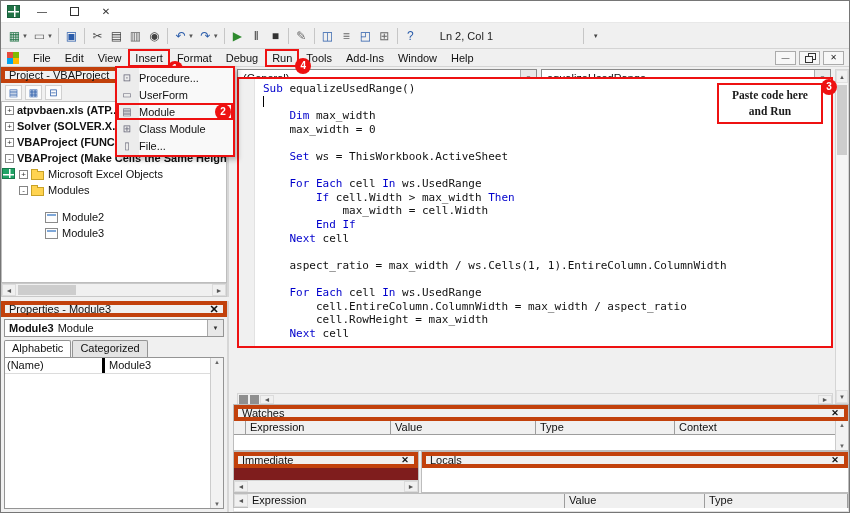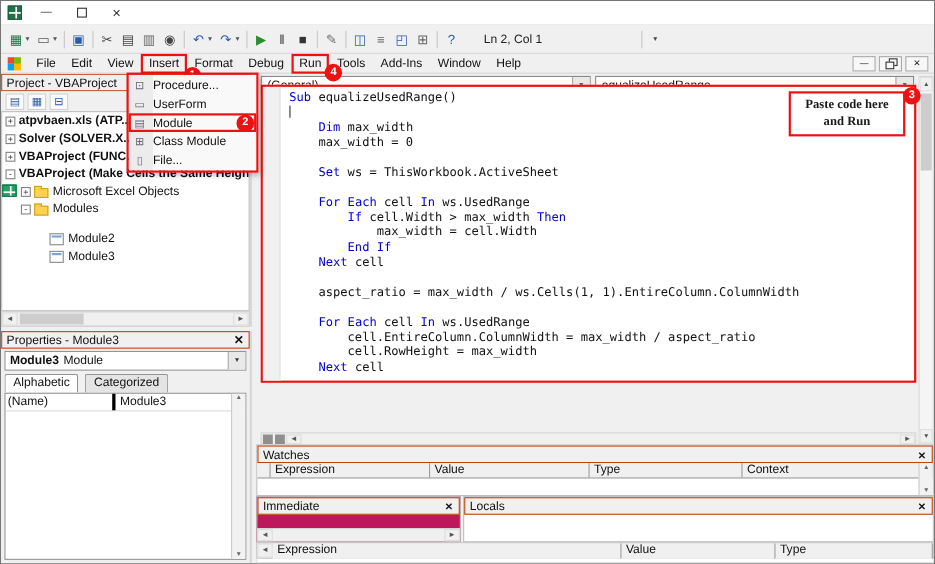--- a/index.html
+++ b/index.html
@@ -43,21 +43,21 @@
   .badge{position:absolute;width:16px;height:16px;border-radius:50%;background:var(--accent);color:#fff;font-weight:bold;font-size:10px;display:flex;align-items:center;justify-content:center;z-index:70;line-height:16px}
 
   
   .insert-menu{position:absolute;left:114px;top:65px;width:120px;border:2px solid var(--accent);background:linear-gradient(90deg,#ececec 22px,#f9f9f9 22px);box-shadow:3px 3px 5px rgba(0,0,0,.25);z-index:60;padding:1px 0}
   .imenu-row{height:17px;display:flex;align-items:center;position:relative}
   .imenu-row.boxed{outline:2px solid var(--accent);outline-offset:-2px}
   .imenu-icon{width:16px;text-align:center;font-size:10px;color:#667;margin:0 4px 0 2px;flex:none}
   .imenu-label{white-space:nowrap}
 
   
-  .panel-caption{height:16px;background:#f0f0f0;border:1px solid #c2410c;display:flex;align-items:flex-end;padding:0 2px 0 4px}
+  .panel-caption{height:16px;background:#f0f0f0;border:4px solid #c2410c;display:flex;align-items:center;padding:0 2px 0 4px}
   .caption-title{flex:1;white-space:nowrap;overflow:hidden}
   .x-btn{width:14px;height:13px;display:flex;align-items:center;justify-content:center;font-size:9px;font-weight:bold;color:#111;flex:none}
   .x-btn.big{font-size:11px}
 
   .project{position:absolute;left:0;top:66px;width:228px;height:230px;background:#f0f0f0;border-right:2px solid #d6d6d6}
   .ptoolbar{height:18px;display:flex;gap:3px;align-items:center;padding:0 4px;background:#f0f0f0}
   .ptb{width:17px;height:15px;display:flex;align-items:center;justify-content:center;font-size:10px;color:#2a5caa;border:1px solid #d0d0d0;background:#fbfbfb}
   .tree{position:absolute;left:0;right:0;top:34px;bottom:14px;background:#fff;border:1px solid #bdbdbd;overflow:hidden}
   .tree-row{height:16px;display:flex;align-items:center;white-space:nowrap}
   .toggle{width:9px;height:9px;border:1px solid #848484;background:#fff;font-size:8px;line-height:7px;text-align:center;margin-right:3px;flex:none;color:#333}
@@ -71,21 +71,21 @@
   .tlabel.bold{font-weight:bold}
   .hscroll{position:absolute;left:0;right:0;bottom:0;height:14px;background:#f0f0f0;border:1px solid #c9c9c9;display:flex;align-items:stretch}
   .sbtn{width:14px;display:flex;align-items:center;justify-content:center;font-size:7px;color:#555;background:#f0f0f0;border:1px solid #dcdcdc;flex:none}
   .strack{flex:1;position:relative}
   .sthumb{position:absolute;top:1px;bottom:1px;left:2px;width:58px;background:#cdcdcd}
 
   .properties{position:absolute;left:0;top:300px;width:228px;bottom:0;background:#f0f0f0;border-right:2px solid #d6d6d6}
   .obj-combo{margin:2px 3px 0;height:18px;background:#fff;border:1px solid #949494;display:flex;align-items:center;padding-left:4px}
   .obj-combo .bold{font-weight:bold;margin-right:4px}
   .dd{width:16px;height:100%;margin-left:auto;background:#e8e8e8;border-left:1px solid #aaa;display:flex;align-items:center;justify-content:center;font-size:6px;color:#333;flex:none}
-  .ptabs{display:flex;margin:3px 3px 0;height:17px;gap:6px}
+  .ptabs{display:flex;margin:3px 3px 0;height:17px;gap:1px}
   .ptab{padding:0 7px;line-height:15px;border:1px solid #949494;border-bottom:none;background:#e4e4e4;border-radius:2px 2px 0 0}
   .ptab.active{background:#fff}
   .pgrid{position:absolute;left:3px;right:3px;top:56px;bottom:3px;background:#fff;border:1px solid #949494}
   .prow{display:flex;height:16px;border-bottom:1px solid #dcdcdc}
   .pcell-name{width:100px;border-right:3px solid #000000;padding-left:2px;line-height:15px}
   .pcell-val{flex:1;padding-left:4px;line-height:15px}
   .pgrid-scroll{position:absolute;right:0;top:0;bottom:0;width:13px;background:#f2f2f2;border-left:1px solid #ccc;display:flex;flex-direction:column;justify-content:space-between;align-items:center;font-size:6px;color:#666;padding:1px 0}
 
   
   .right{position:absolute;left:232px;top:66px;right:0;bottom:0;background:#f0f0f0}
@@ -107,21 +107,21 @@
   .code-hscroll{position:absolute;left:4px;right:16px;top:326px;height:13px;background:#f0f0f0;border:1px solid #d5d5d5;display:flex;align-items:center}
   .split-box{width:9px;height:9px;background:#8f8f8f;margin:0 1px;flex:none}
 
   .watches{position:absolute;left:0;right:0;top:337px;height:47px;background:#fff;border:1px solid #bdbdbd}
   .cols-row{display:flex;height:14px;background:#f0f0f0;border-bottom:1px solid #9d9d9d}
   .col-gutter{width:12px;border-right:1px solid #9d9d9d;flex:none}
   .col-h{padding-left:4px;line-height:13px;border-right:1px solid #9d9d9d;overflow:hidden;white-space:nowrap}
   .watches-scroll{position:absolute;right:0;top:16px;bottom:0;width:13px;background:#f2f2f2;border-left:1px solid #ccc;display:flex;flex-direction:column;justify-content:space-between;align-items:center;font-size:6px;color:#666;padding:1px 0}
 
   .bottomrow{position:absolute;left:0;right:0;top:384px;bottom:0;background:#f0f0f0}
-  .immediate{position:absolute;left:0;top:0;width:186px;height:42px;background:#be185d;border:1px solid #bdbdbd}
+  .immediate{position:absolute;left:0;top:0;width:186px;height:42px;background:#7f1d1d;border:1px solid #bdbdbd}
   .imm-scroll{position:absolute;left:0;right:0;bottom:0;height:12px;background:#f0f0f0;border-top:1px solid #d5d5d5;display:flex}
   .locals{position:absolute;left:188px;right:0;top:0;height:42px;background:#fff;border:1px solid #bdbdbd}
   .locals-strip{position:absolute;left:0;right:0;top:42px;height:15px;display:flex;background:#f0f0f0;border:1px solid #bdbdbd}
   .bottom-fill{position:absolute;left:0;right:0;top:57px;bottom:0;background:#fff;border:1px solid #e0e0e0;border-top:none}
 
   .watermark{position:absolute;left:118px;top:2px;width:182px;text-align:center;opacity:.55;pointer-events:none;z-index:5}
   .wm-brand{display:flex;justify-content:center;align-items:center;gap:5px;color:#7e97bd;font-weight:bold;font-size:13px;letter-spacing:1px}
   .wm-diamond{width:10px;height:10px;background:#5b9bd5;transform:rotate(45deg);flex:none}
   .wm-tag{font-size:6.5px;letter-spacing:2.5px;color:#8fa3c0;margin-top:1px}
   .wm-status{margin-top:5px;font-size:9.5px;color:#8b8b8b}

